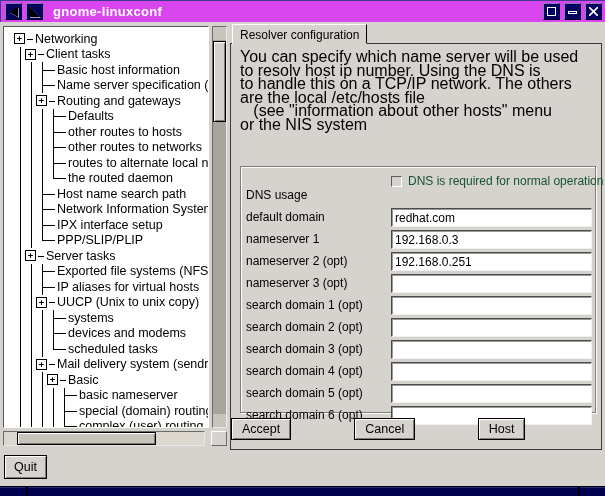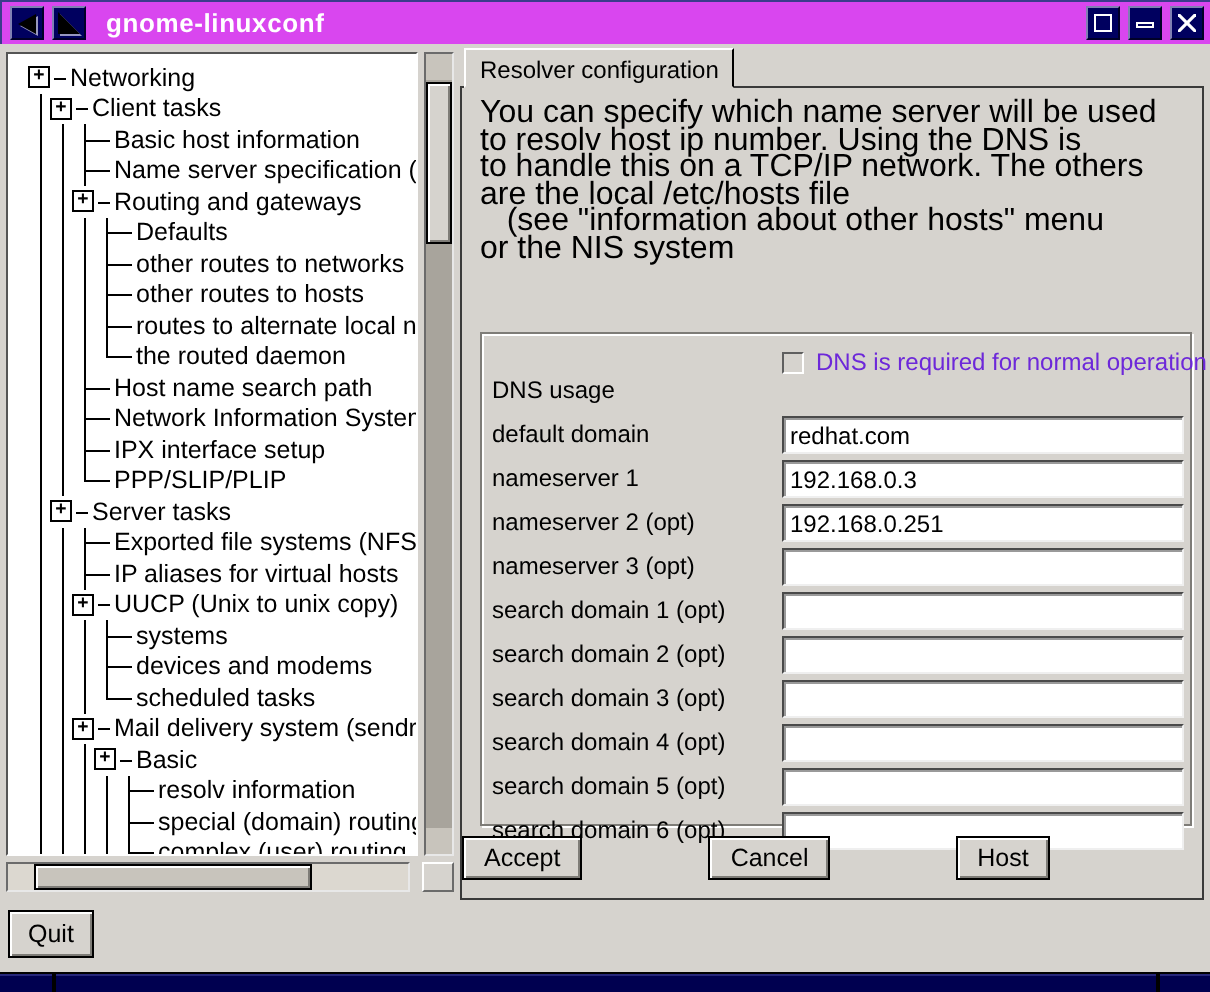--- a/index.html
+++ b/index.html
@@ -76,21 +76,21 @@
     border:1px solid #7e7c77; box-shadow:1px 1px 0 #fff, inset 1px 1px 0 #fff;
     padding:3px 3px 0 5px; }
   .frow { display:flex; align-items:center; height:22px; }
   .flabel { width:145px; flex:none; font-size:12px; color:#000; white-space:nowrap;margin-top:28px; }
   .fentry { flex:1; height:19px; background:#fff; border:1px solid; font-size:12px;
     border-color:#4a4a4a #efefef #efefef #4a4a4a; box-shadow:inset 1px 1px 0 #9a9a9a;
     padding:0 3px; font-family:"Liberation Sans", sans-serif; color:#000; outline:none;margin-top:29px; }
   .cbwrap { display:flex; align-items:center; cursor:pointer; }
   .cbox { width:11px; height:11px; flex:none; background:#d6d3ce; border:1px solid;
     border-color:#5f5f5f #fff #fff #5f5f5f; }
-  .cbtext { font-size:12px; color:#6d28d9; margin-left:6px; white-space:nowrap;text-align:right; }
+  .cbtext { font-size:12px; color:#14532d; margin-left:6px; white-space:nowrap;text-align:right; }
 
   .pbuttons { position:absolute; left:0; right:0; top:374px; height:24px; display:flex; }
   .pbcell { flex:1; display:flex; }
   .btn { background:#d6d3ce; border:1px solid #000;
     box-shadow:inset 1px 1px 0 #fff, inset -1px -1px 0 #7e7c77;
     font-family:"Liberation Sans", sans-serif; font-size:12.5px; color:#000;
     padding:2px 10px; height:22px; cursor:pointer; }
 
   .quit-btn { position:absolute; left:4px; top:455px; padding:3px 9px; height:24px; }
 
@@ -170,28 +170,28 @@
         <span class="tcol"></span>
         <span class="tcol"></span>
         <span class="tnode tleaf"></span>
         <span class="tlabel">Defaults</span>
       </div>
       <div class="trow">
         <span class="tcol"></span>
         <span class="tcol"></span>
         <span class="tcol"></span>
         <span class="tnode tleaf"></span>
+        <span class="tlabel">other routes to hosts</span>
+      </div>
+      <div class="trow">
+        <span class="tcol"></span>
+        <span class="tcol"></span>
+        <span class="tcol"></span>
+        <span class="tnode tleaf"></span>
         <span class="tlabel">other routes to networks</span>
-      </div>
-      <div class="trow">
-        <span class="tcol"></span>
-        <span class="tcol"></span>
-        <span class="tcol"></span>
-        <span class="tnode tleaf"></span>
-        <span class="tlabel">other routes to hosts</span>
       </div>
       <div class="trow">
         <span class="tcol"></span>
         <span class="tcol"></span>
         <span class="tcol"></span>
         <span class="tnode tleaf"></span>
         <span class="tlabel">routes to alternate local ne</span>
       </div>
       <div class="trow">
         <span class="tcol"></span>
@@ -288,21 +288,21 @@
           <span class="ebox">+</span>
         </span>
         <span class="tlabel">Basic</span>
       </div>
       <div class="trow">
         <span class="tcol"></span>
         <span class="tcol"></span>
         <span class="tcol"></span>
         <span class="tcol"></span>
         <span class="tnode tleaf"></span>
-        <span class="tlabel">resolv information</span>
+        <span class="tlabel">basic nameserver</span>
       </div>
       <div class="trow">
         <span class="tcol"></span>
         <span class="tcol"></span>
         <span class="tcol"></span>
         <span class="tcol"></span>
         <span class="tnode tleaf"></span>
         <span class="tlabel">special (domain) routing</span>
       </div>
       <div class="trow">

